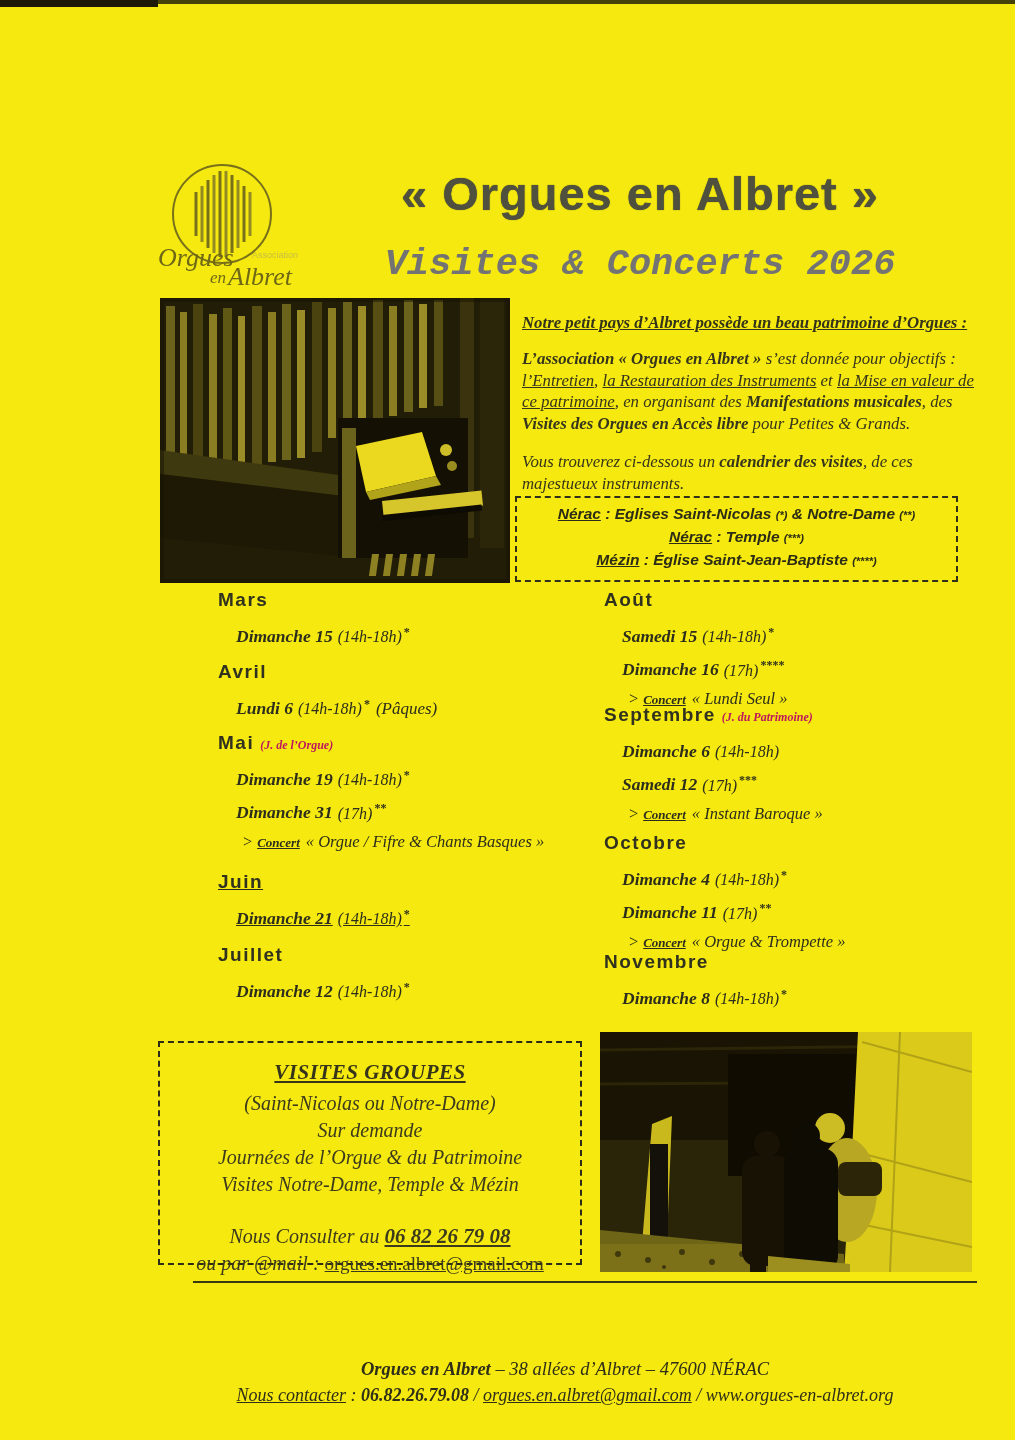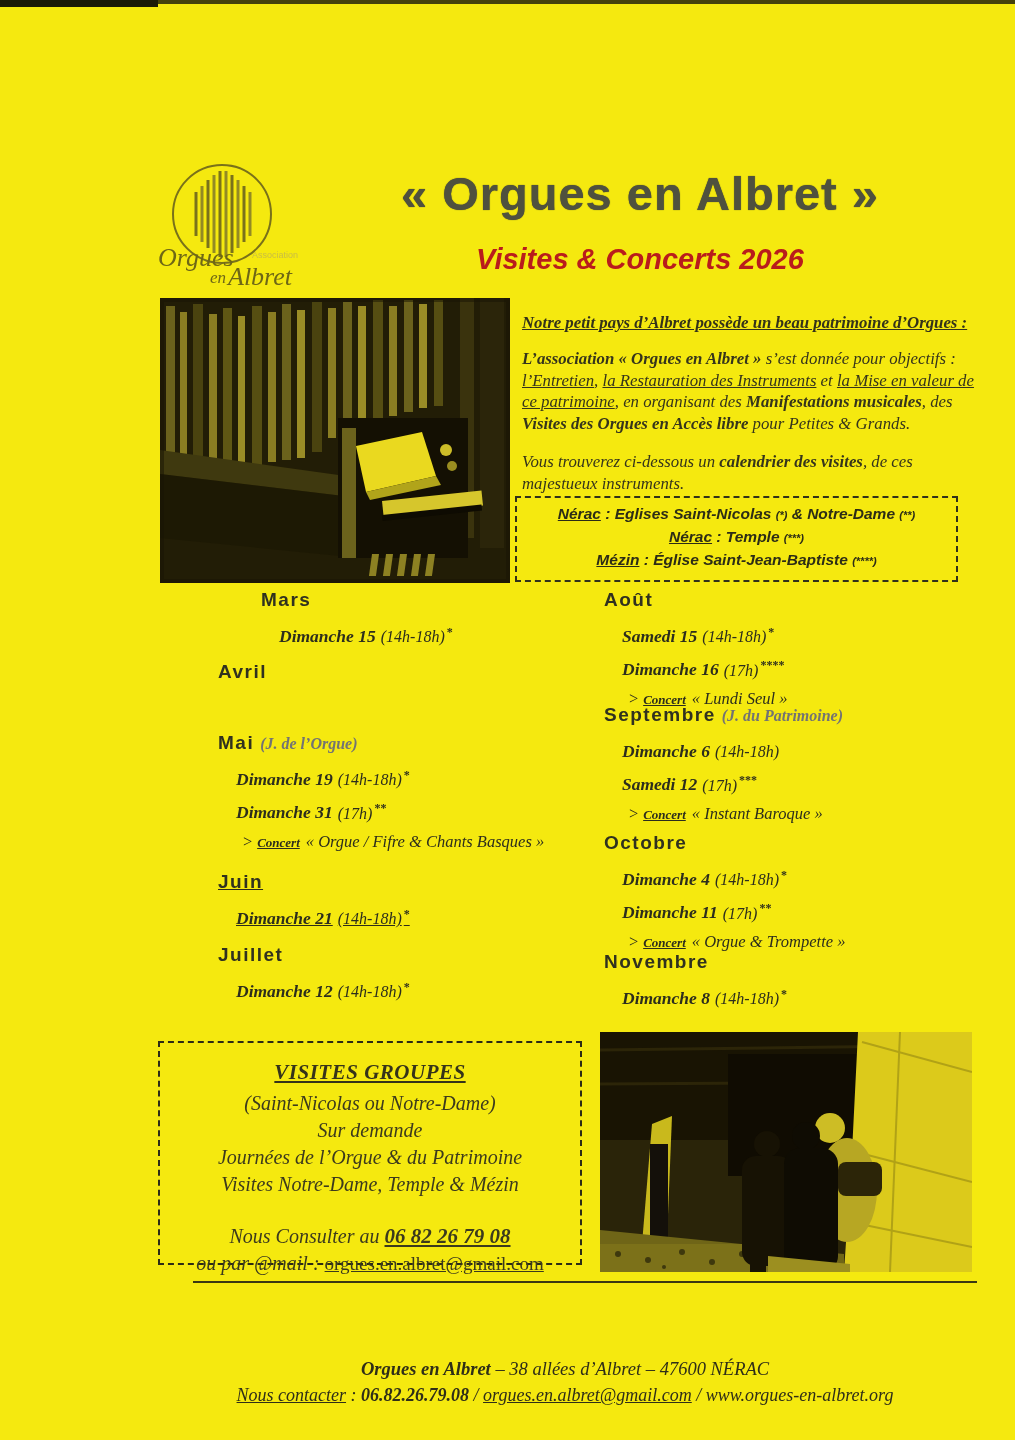--- a/index.html
+++ b/index.html
@@ -13,22 +13,22 @@
 
   
   .logo { position:absolute; left:156px; top:156px; width:152px; height:138px; }
   .title-block { position:absolute; left:300px; top:166px; width:680px; text-align:center; }
   .main-title {
     font-family:"Liberation Sans", sans-serif; font-weight:bold;
     font-size:47px; letter-spacing:1px; color:#4f513e; margin:0;
     text-shadow:0 0 1px #3c3e2e;
   }
   .subtitle {
-    font-family:Liberation Sans, sans-serif; font-weight:bold; font-style:italic;
-    font-size:29px; color:#b91c1c; margin:22px 0 0 0;
+    font-family:Liberation Mono, monospace; font-weight:bold; font-style:italic;
+    font-size:37px; color:#737373; margin:22px 0 0 0;
   }
 
   
   .organ-photo { position:absolute; left:160px; top:298px; width:350px; height:285px; }
   .visitors-photo { position:absolute; left:600px; top:1032px; width:372px; height:240px; }
 
   
   .intro { position:absolute; left:522px; top:312px; width:460px; color:#35341c; }
   .intro-headline {
     font-weight:bold; font-style:italic; text-decoration:underline;
@@ -48,35 +48,35 @@
   .venue-stars { font-size:11px; }
 
   
   .month { position:absolute; }
   .month-title {
     font-family:"Liberation Sans", sans-serif; font-weight:bold;
     font-size:19px; letter-spacing:1.5px; color:#30311f; margin-bottom:7px;
   }
   .month-note {
     font-family:"Liberation Serif", serif; font-weight:bold; font-style:italic;
-    font-size:16px; letter-spacing:0; margin-left:6px; color:#737373;
+    font-size:12px; letter-spacing:0; margin-left:6px; color:#be185d;
   }
   .event { padding-left:18px; line-height:29px; color:#2c2d1d; }
   .ev-day { font-weight:bold; font-style:italic; font-size:17.5px; }
   .ev-time { font-style:italic; font-size:16px; margin-left:5px; }
   .ev-note { font-style:italic; font-size:17px; margin-left:6px; }
   sup.stars { font-size:12px; font-weight:bold; margin-left:2px; }
   .concert { padding-left:24px; line-height:27px; color:#2c2d1d; }
   .concert-arrow { font-style:italic; font-size:16.5px; }
   .concert-label {
     font-weight:bold; font-style:italic; text-decoration:underline;
     font-size:13px; margin-left:4px;
   }
   .concert-title { font-style:italic; font-size:16.5px; margin-left:6px; }
-  .m-mars { left:218px; top:589px; width:340px;margin-left:43px; }
+  .m-mars { left:218px; top:589px; width:340px; }
   .m-avril { left:218px; top:661px; width:340px; }
   .m-mai { left:218px; top:732px; width:340px; }
   .m-juin { left:218px; top:871px; width:340px;text-decoration:underline; }
   .m-juillet { left:218px; top:944px; width:340px; }
   .m-aout { left:604px; top:589px; width:380px; }
   .m-septembre { left:604px; top:704px; width:380px; }
   .m-octobre { left:604px; top:832px; width:380px; }
   .m-novembre { left:604px; top:951px; width:380px; }
 
   
@@ -192,20 +192,21 @@
     <div><span class="u">Mézin</span><span> : Église Saint-Jean-Baptiste </span><span class="venue-stars">(****)</span></div>
   </div>
 
   <div class="month m-mars">
     <div class="month-title">Mars</div>
     <div class="event"><span class="ev-day">Dimanche 15</span><span class="ev-time">(14h-18h)</span><sup class="stars">*</sup></div>
   </div>
 
   <div class="month m-avril">
     <div class="month-title">Avril</div>
+    <div class="event"><span class="ev-day">Lundi 6</span><span class="ev-time">(14h-18h)</span><sup class="stars">*</sup><span class="ev-note">(Pâques)</span></div>
   </div>
 
   <div class="month m-mai">
     <div class="month-title"><span>Mai</span><span class="month-note">(J. de l’Orgue)</span></div>
     <div class="event"><span class="ev-day">Dimanche 19</span><span class="ev-time">(14h-18h)</span><sup class="stars">*</sup></div>
     <div class="event"><span class="ev-day">Dimanche 31</span><span class="ev-time">(17h)</span><sup class="stars">**</sup></div>
     <div class="concert"><span class="concert-arrow">&gt;</span><span class="concert-label">Concert</span><span class="concert-title">« Orgue / Fifre &amp; Chants Basques »</span></div>
   </div>
 
   <div class="month m-juin">

